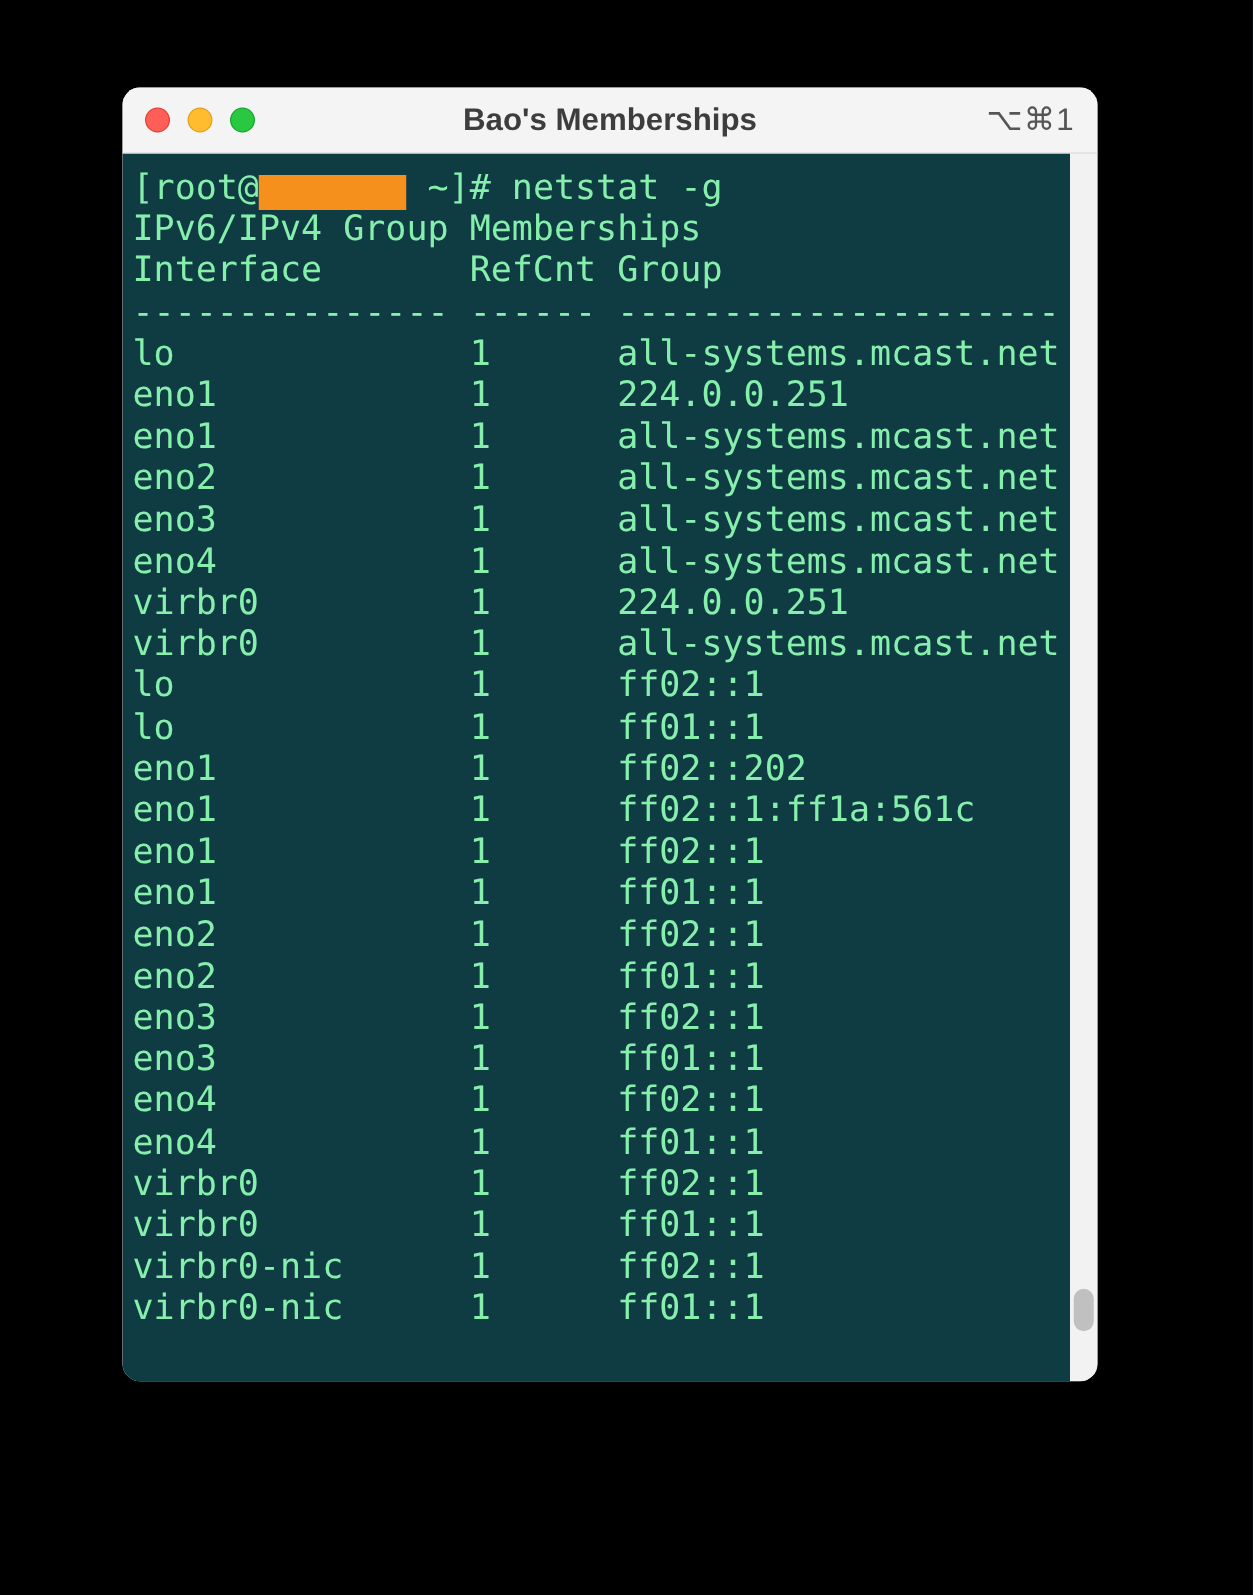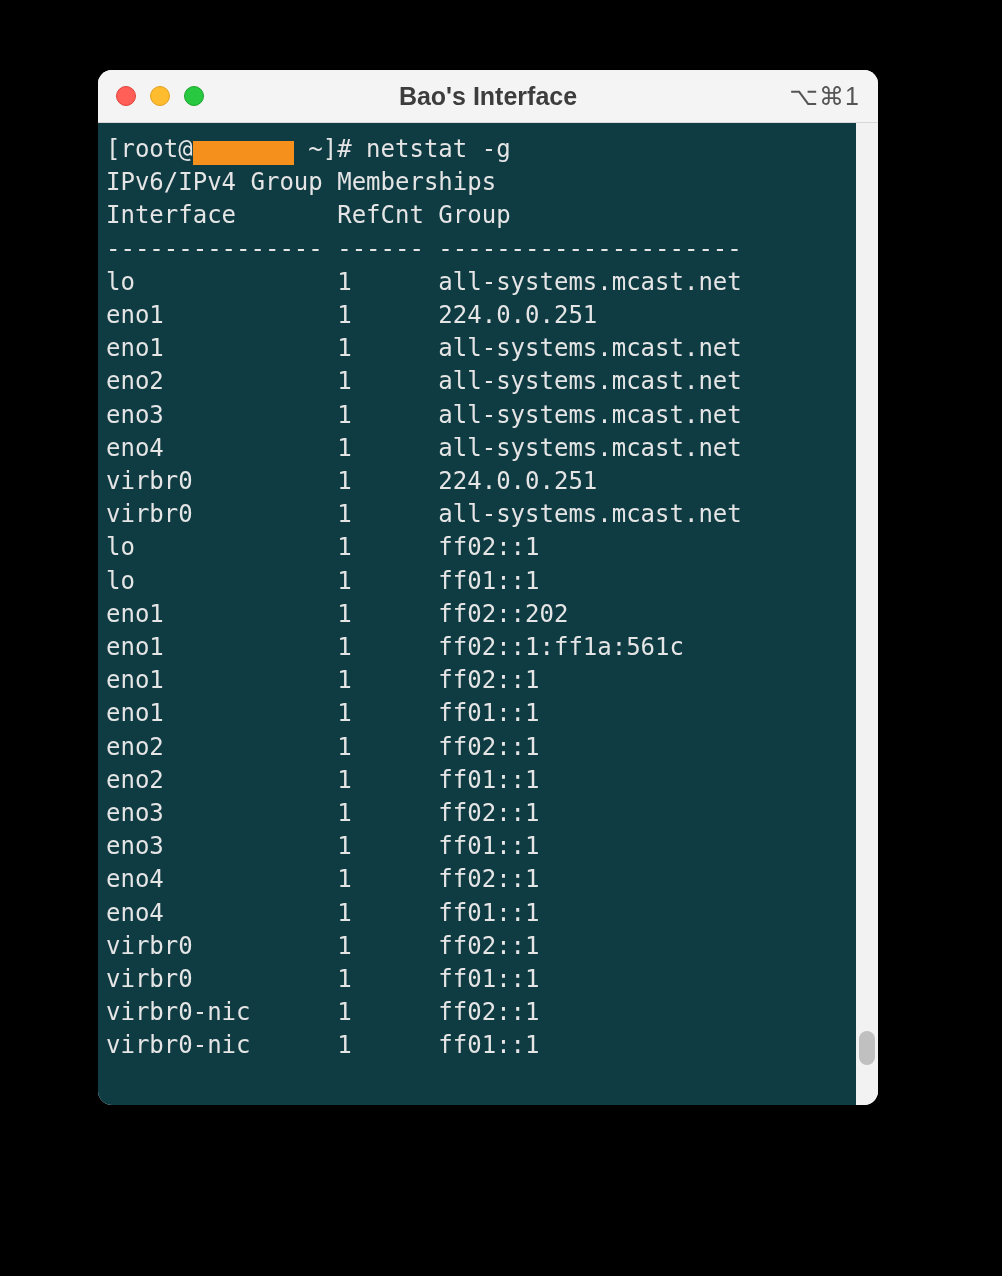--- a/index.html
+++ b/index.html
@@ -7,40 +7,40 @@
   .titlebar{height:52px;display:flex;align-items:center;padding:0 18px;background:#f4f4f4;border-bottom:1px solid #d7d7d7;position:relative}
   .dots{display:flex;gap:14px;align-items:center}
   .dot{width:18px;height:18px;border-radius:50%}
   .dot.r{background:#ff5f57;border:1px solid #e24238}
   .dot.y{background:#febc2e;border:1px solid #e1a120}
   .dot.g{background:#28c940;border:1px solid #1ba52c}
   .title{position:absolute;left:0;right:0;text-align:center;font-weight:700;font-size:25px;color:#3d3d3d;pointer-events:none}
   .shortcut{margin-left:auto;font-size:25px;color:#555;letter-spacing:1px;font-weight:400}
   .body{flex:1;display:flex;min-height:0}
   .term{flex:1;background:#0f3b43;overflow:hidden;position:relative}
-  pre.t{margin:0;padding:10px 8px 16px 8px;font-family:"Menlo","Consolas",monospace;font-size:24px;line-height:33.2px;color:#e5e5e5;white-space:pre;letter-spacing:0px}
+  pre.t{margin:0;padding:10px 8px 16px 8px;font-family:"Menlo","Consolas",monospace;font-size:28px;line-height:33.2px;color:#86efac;white-space:pre;letter-spacing:0px}
   .redact{display:inline-block;width:7ch;height:1em;background:#f5901d;vertical-align:text-bottom;position:relative;top:2px}
   .promptline{margin-top:0}
   .cursor{display:inline-block;width:1ch;height:1.05em;background:#6aa0a6;vertical-align:text-bottom}
   .lastrow{display:block;background:#1a5560;width:100%;padding-left:0}
   .scroll{width:22px;background:#f2f2f2;display:flex;flex-direction:column;position:relative}
   .thumb{position:absolute;right:3px;width:16px;height:34px;background:#c0c0c0;border-radius:8px;bottom:40px}
 </style>
 </head>
 <body>
 
 <div class="window">
 
   <div class="titlebar">
     <div class="dots">
       <div class="dot r"></div>
       <div class="dot y"></div>
       <div class="dot g"></div>
     </div>
-    <div class="title">Bao's Interface</div>
+    <div class="title">Bao's Memberships</div>
     <div class="shortcut">⌥⌘1</div>
   </div>
 
   <div class="body">
     <div class="term">
       <pre class="t" id="term-pre"><span class="promptline">[root@<span class="redact"></span> ~]# netstat -g</span>
 IPv6/IPv4 Group Memberships
 Interface       RefCnt Group
 --------------- ------ ---------------------
 lo              1      all-systems.mcast.net

